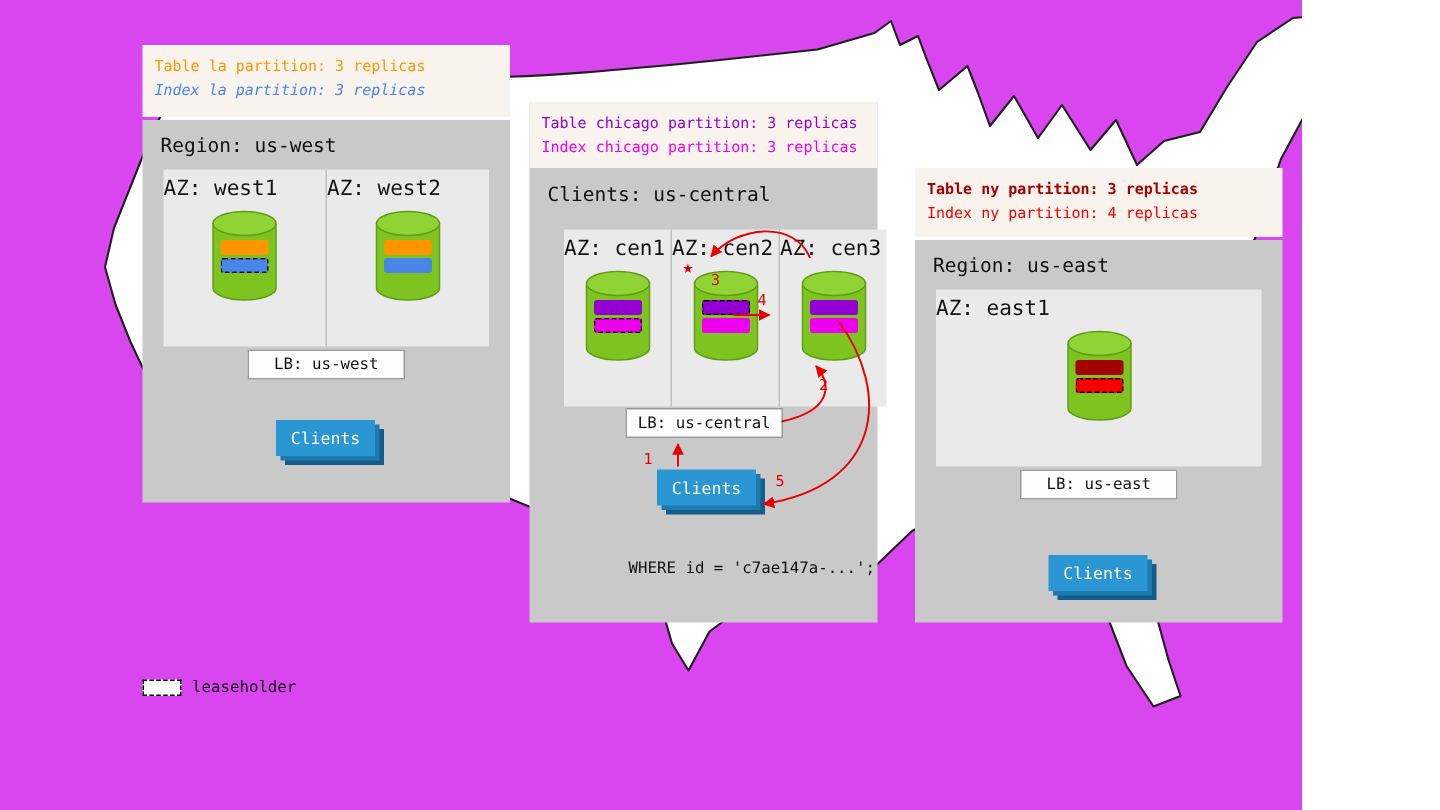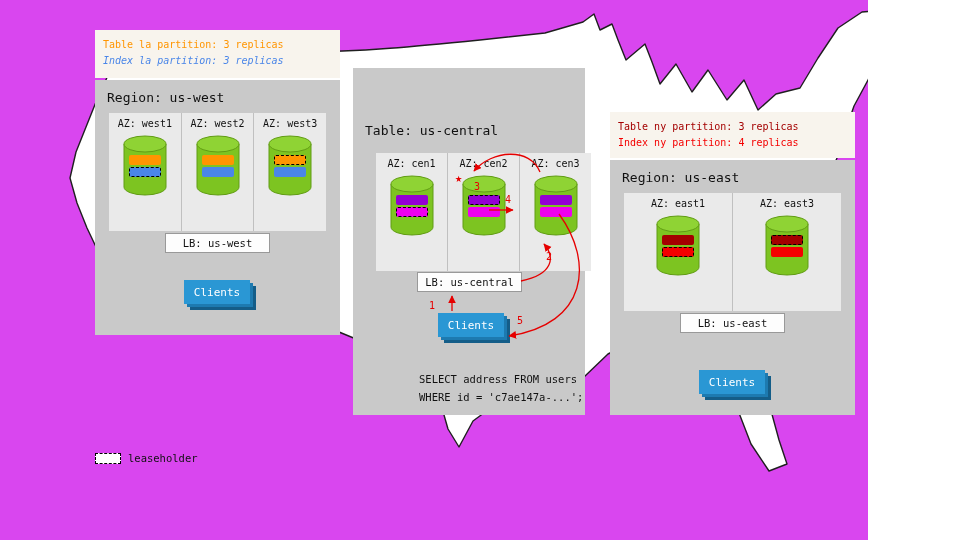--- a/index.html
+++ b/index.html
@@ -20,21 +20,21 @@
   .region-title{position:absolute;left:12px;font-size:13px;color:#101010;white-space:nowrap}
   .region--side .region-title{top:10px}
   .region--central .region-title{top:55px}
   .ann--central{position:absolute;left:0;top:0;width:100%;height:44px}
 
   .az-panel{position:absolute;background:#eaeaea;display:flex}
   .region--side .az-panel{left:14px;top:33px;width:217px;height:118px}
   .region--central .az-panel{left:23px;top:85px;width:215px;height:118px}
   .az{flex:1;position:relative;border-right:1px solid #c0c0c0}
   .az:last-child{border-right:none}
-  .az-label{font-size:10px;text-align:center;padding-top:5px;white-space:nowrap}
+  .az-label{font-size:14px;padding-top:5px;white-space:nowrap}
 
   .cyl{position:relative;width:46px;height:64px;margin:5px auto 0}
   .cyl svg{position:absolute;left:0;top:0}
   .cyl-body{fill:var(--cyl);stroke:var(--cyl-stroke);stroke-width:1}
   .cyl-cap{fill:var(--cyl-top);stroke:var(--cyl-stroke);stroke-width:1}
   .bar{position:absolute;left:7px;width:32px;height:10px;border-radius:2px;box-sizing:border-box}
   .bar1{top:21px}
   .bar2{top:33px}
   .leaseholder{border:1.6px dashed #000}
 
@@ -96,41 +96,34 @@
         <div class="cyl">
           <svg width="46" height="64" viewBox="0 0 46 64">
             <path class="cyl-body" d="M2,10 L2,53 A21,8 0 0 0 44,53 L44,10"></path>
             <ellipse class="cyl-cap" cx="23" cy="10" rx="21" ry="8"></ellipse>
           </svg>
           <div class="bar bar1" style="background: rgb(255, 149, 0);"></div>
           <div class="bar bar2" style="background: rgb(74, 134, 232);"></div>
         </div>
       </div>
 
-      <div class="az">
-        <div class="az-label">AZ: west3</div>
-        <div class="cyl">
-          <svg width="46" height="64" viewBox="0 0 46 64">
-            <path class="cyl-body" d="M2,10 L2,53 A21,8 0 0 0 44,53 L44,10"></path>
-            <ellipse class="cyl-cap" cx="23" cy="10" rx="21" ry="8"></ellipse>
-          </svg>
-          <div class="bar bar1 leaseholder" style="background: rgb(255, 149, 0);"></div>
-          <div class="bar bar2" style="background: rgb(74, 134, 232);"></div>
-        </div>
-      </div>
 
     </div>
     <div class="lb">LB: us-west</div>
     <div class="clients clients--west">
       <span>Clients</span>
     </div>
   </div>
 
   <div class="region region--central" style="left:353px;top:68px;width:232px;height:347px">
-    <div class="region-title">Table: us-central</div>
+    <div class="ann ann--central">
+      <div class="ann-line" style="color: rgb(148, 0, 211);">Table chicago partition: 3 replicas</div>
+      <div class="ann-line" style="color: rgb(238, 0, 238);">Index chicago partition: 3 replicas</div>
+    </div>
+    <div class="region-title">Clients: us-central</div>
     <div class="az-panel">
 
       <div class="az">
         <div class="az-label">AZ: cen1</div>
         <div class="cyl">
           <svg width="46" height="64" viewBox="0 0 46 64">
             <path class="cyl-body" d="M2,10 L2,53 A21,8 0 0 0 44,53 L44,10"></path>
             <ellipse class="cyl-cap" cx="23" cy="10" rx="21" ry="8"></ellipse>
           </svg>
           <div class="bar bar1" style="background: rgb(148, 0, 211);"></div>
@@ -161,58 +154,46 @@
           <div class="bar bar2" style="background: rgb(238, 0, 238);"></div>
         </div>
       </div>
 
     </div>
     <div class="lb">LB: us-central</div>
     <div class="clients clients--central">
       <span>Clients</span>
     </div>
     <div class="sql">
-      <div>SELECT address FROM users</div>
       <div>WHERE id = 'c7ae147a-...';</div>
     </div>
   </div>
 
   <div class="ann" style="left:610px;top:112px;width:245px;height:46px">
-    <div class="ann-line" style="color: rgb(164, 0, 0);">Table ny partition: 3 replicas</div>
+    <div class="ann-line" style="color: rgb(164, 0, 0); font-weight: bold;">Table ny partition: 3 replicas</div>
     <div class="ann-line" style="color: rgb(244, 0, 0);">Index ny partition: 4 replicas</div>
   </div>
 
   <div class="region region--side" style="left:610px;top:160px;width:245px;height:255px">
     <div class="region-title">Region: us-east</div>
     <div class="az-panel">
 
       <div class="az">
         <div class="az-label">AZ: east1</div>
         <div class="cyl">
           <svg width="46" height="64" viewBox="0 0 46 64">
             <path class="cyl-body" d="M2,10 L2,53 A21,8 0 0 0 44,53 L44,10"></path>
             <ellipse class="cyl-cap" cx="23" cy="10" rx="21" ry="8"></ellipse>
           </svg>
           <div class="bar bar1" style="background: rgb(164, 0, 0);"></div>
           <div class="bar bar2 leaseholder" style="background: rgb(244, 0, 0);"></div>
         </div>
       </div>
 
 
-      <div class="az">
-        <div class="az-label">AZ: east3</div>
-        <div class="cyl">
-          <svg width="46" height="64" viewBox="0 0 46 64">
-            <path class="cyl-body" d="M2,10 L2,53 A21,8 0 0 0 44,53 L44,10"></path>
-            <ellipse class="cyl-cap" cx="23" cy="10" rx="21" ry="8"></ellipse>
-          </svg>
-          <div class="bar bar1 leaseholder" style="background: rgb(164, 0, 0);"></div>
-          <div class="bar bar2" style="background: rgb(244, 0, 0);"></div>
-        </div>
-      </div>
 
     </div>
     <div class="lb">LB: us-east</div>
     <div class="clients clients--east">
       <span>Clients</span>
     </div>
   </div>
 
   <svg class="flow" width="960" height="540" viewBox="0 0 960 540">
     <defs>

